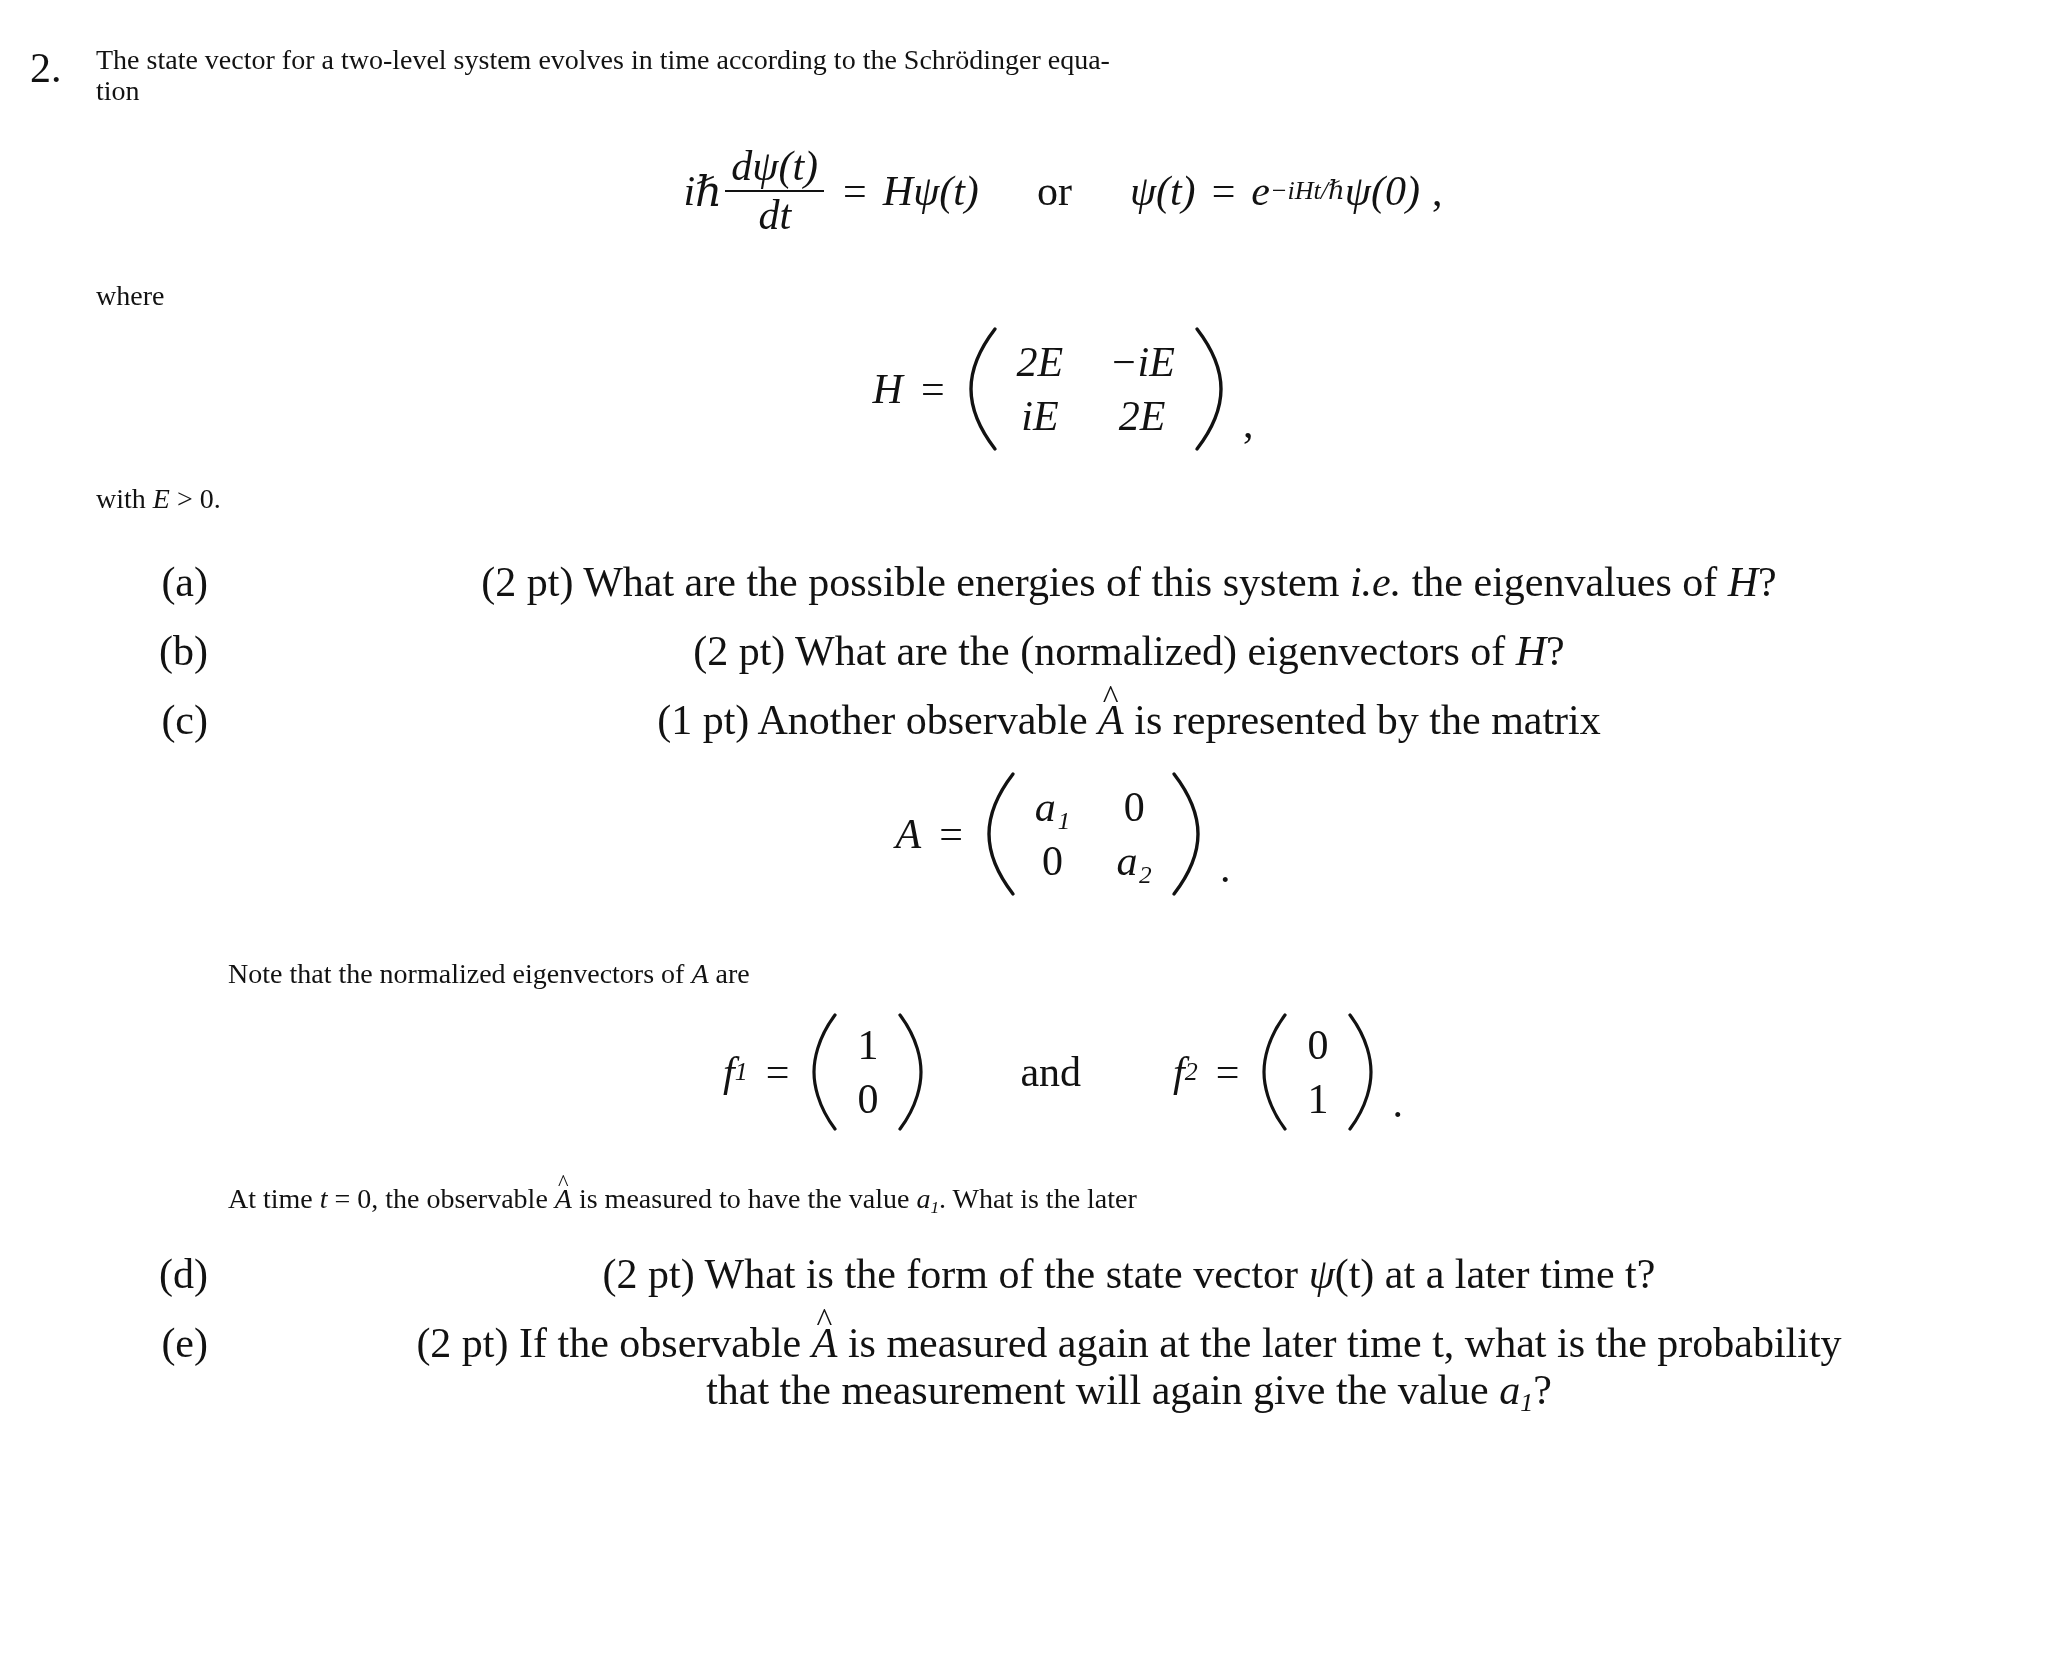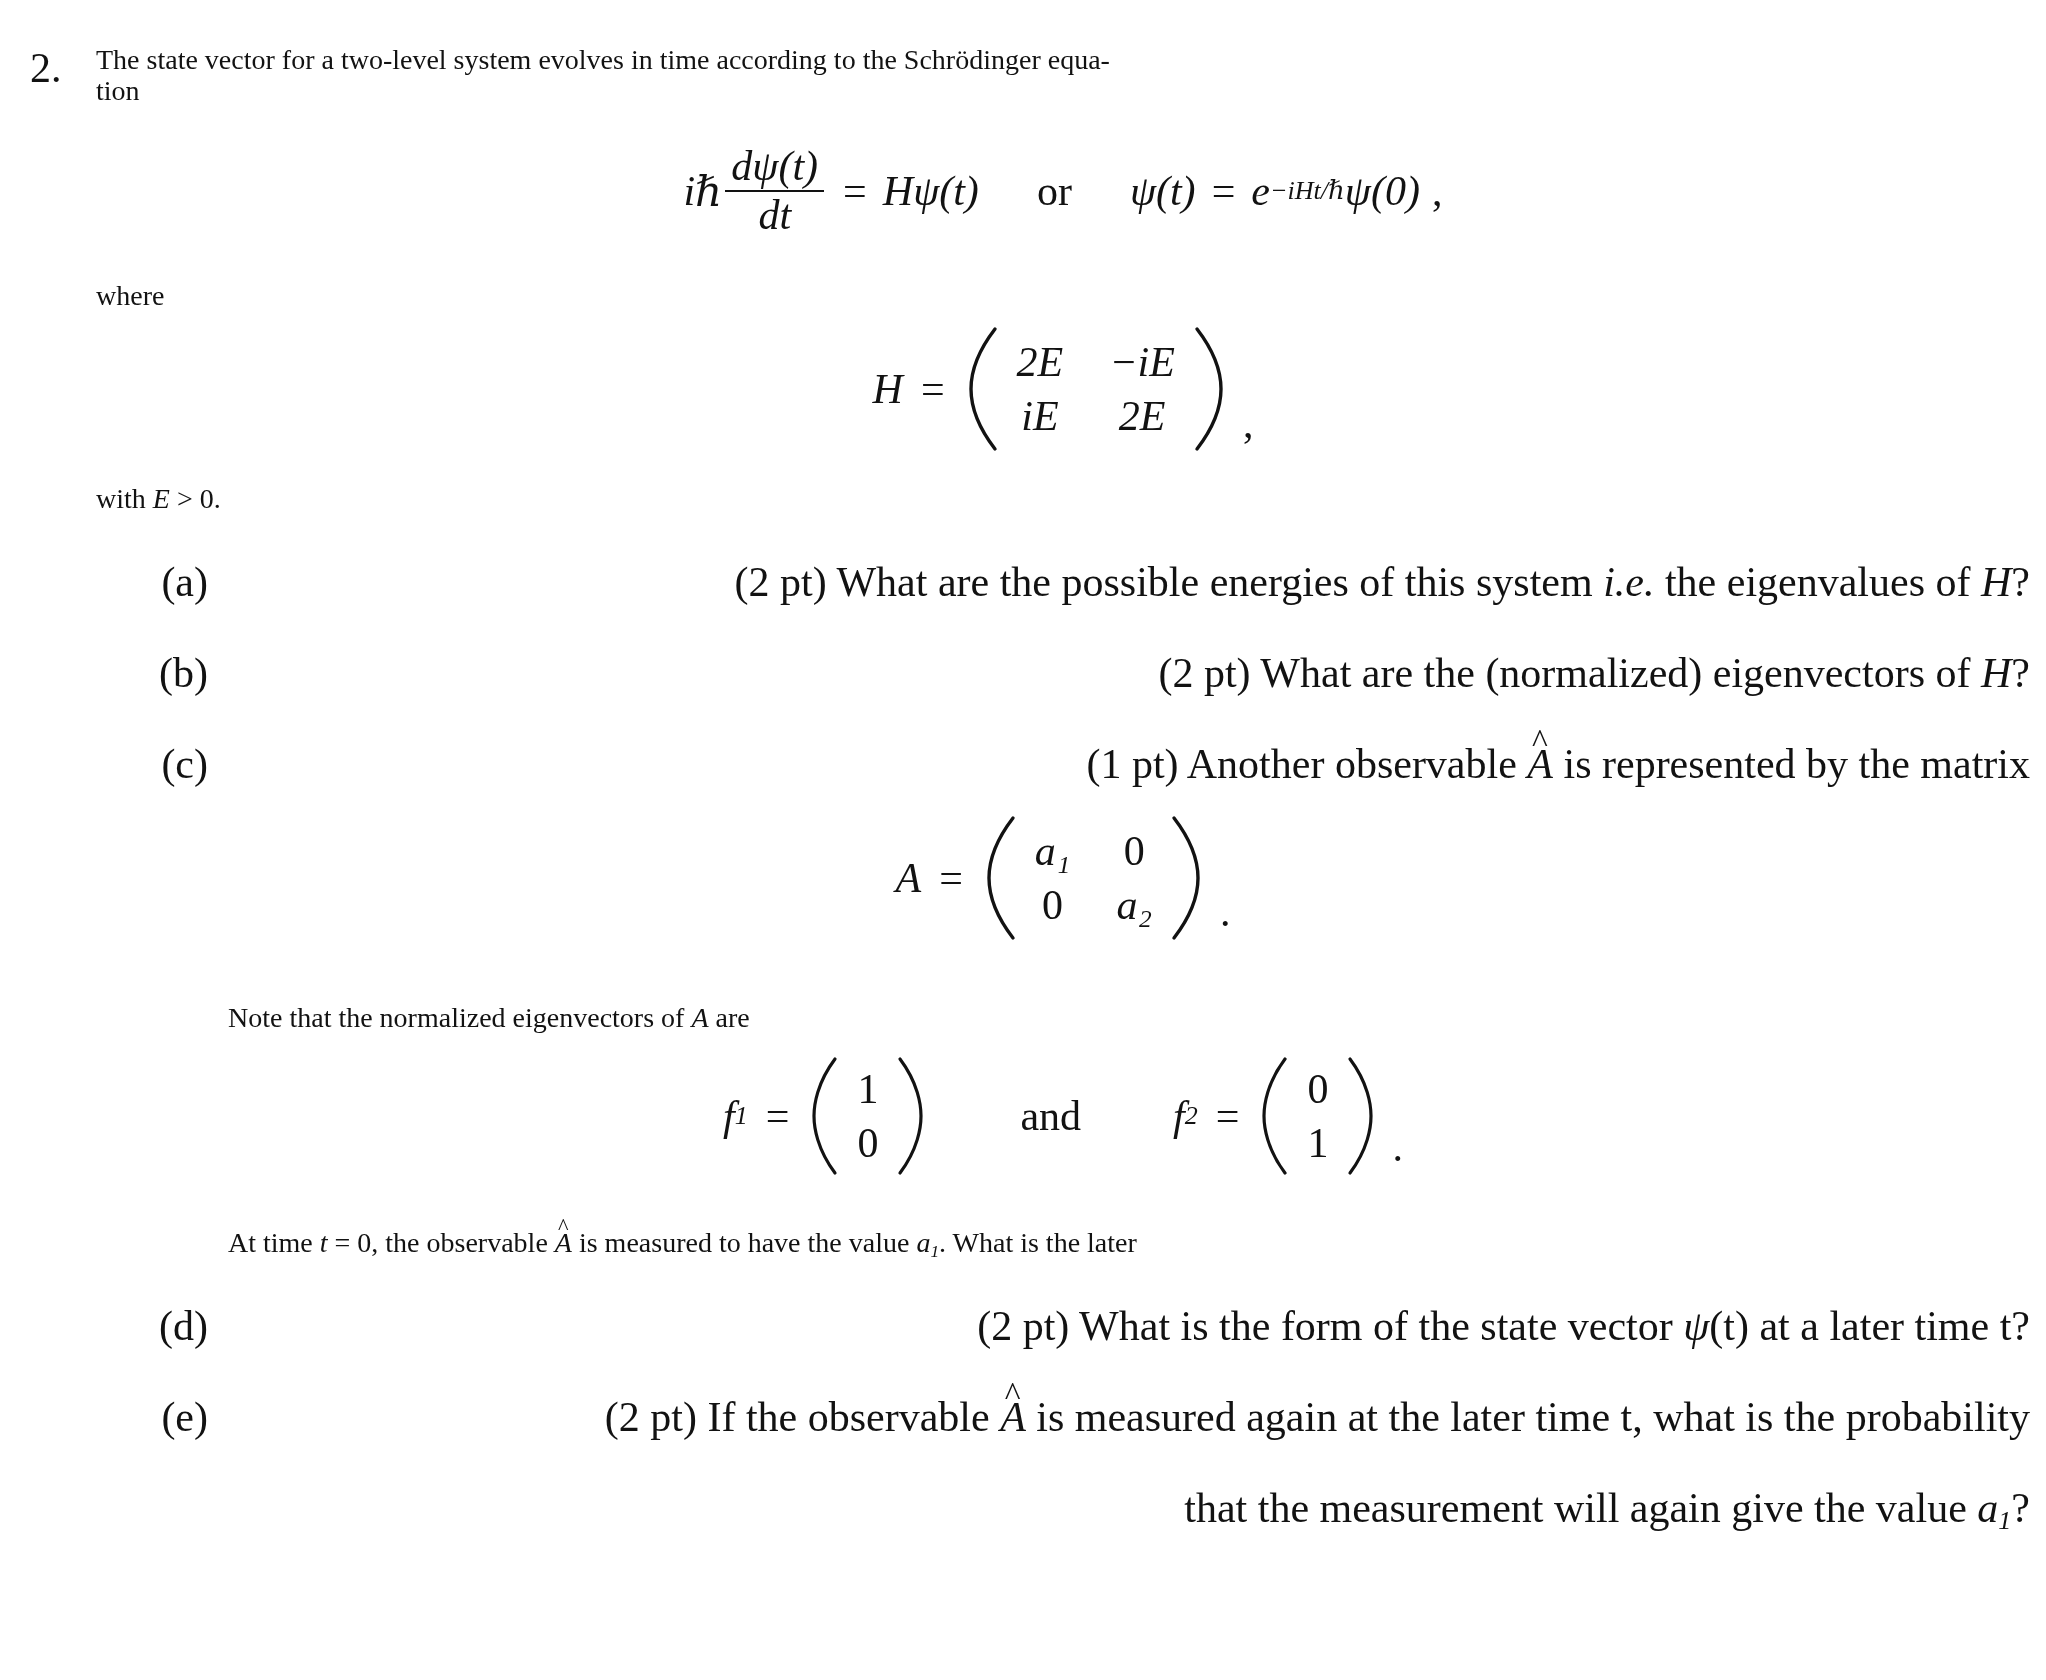--- a/index.html
+++ b/index.html
@@ -155,22 +155,21 @@
   .subitem > .lbl {
     position: absolute;
     left: 0;
     top: 0;
     width: 112px;
     text-align: right;
     font-size: 42px;
   }
   .subitem .txt {
     display: block;
-    text-align: right;
-    margin-top: 44px;
+    text-align: center;
   }
   .nested-block {
     padding-left: 132px;
   }
 </style>
 </head>
 <body>
 
 <div class="page">
 

